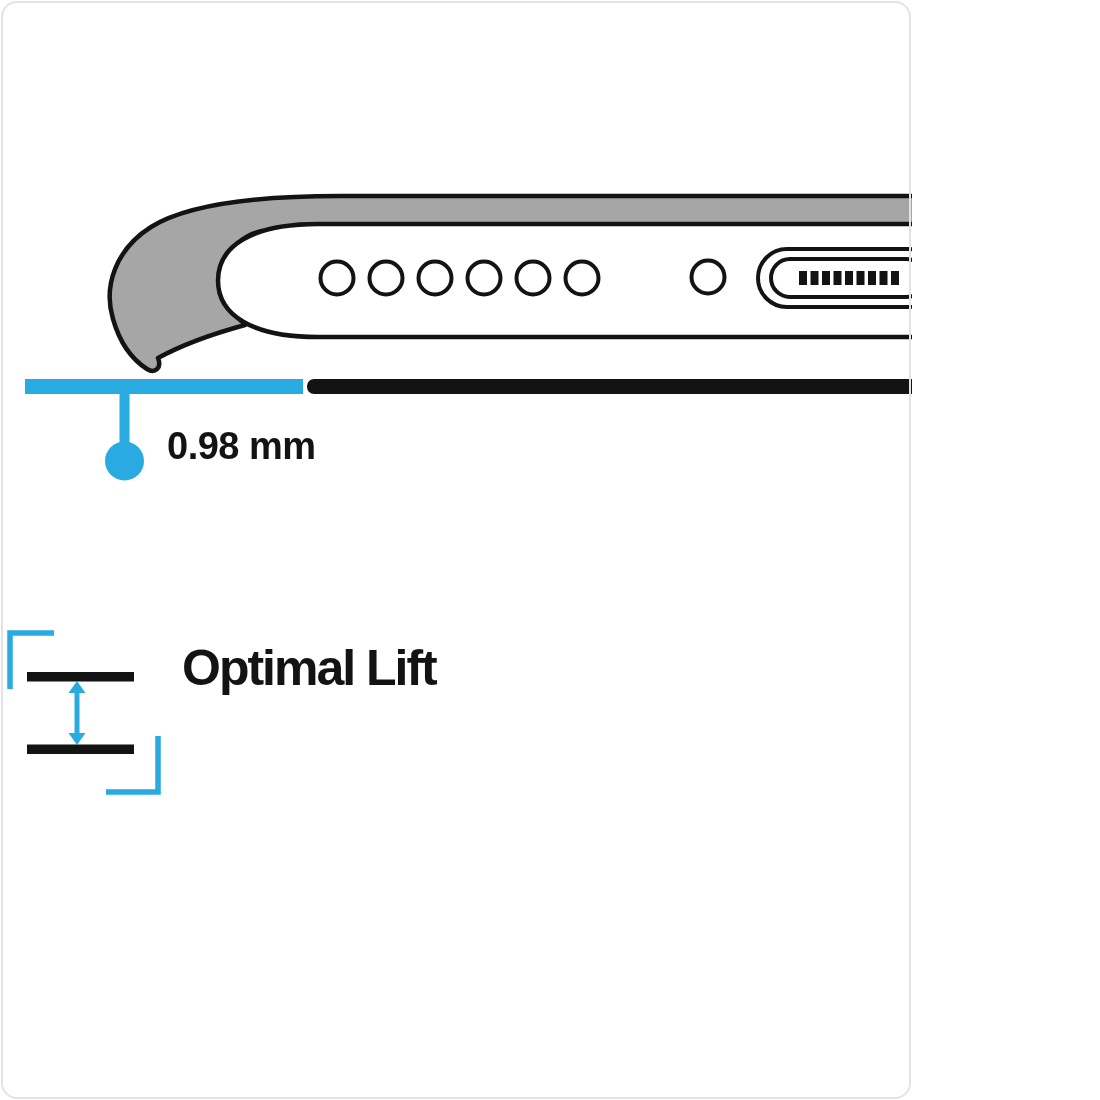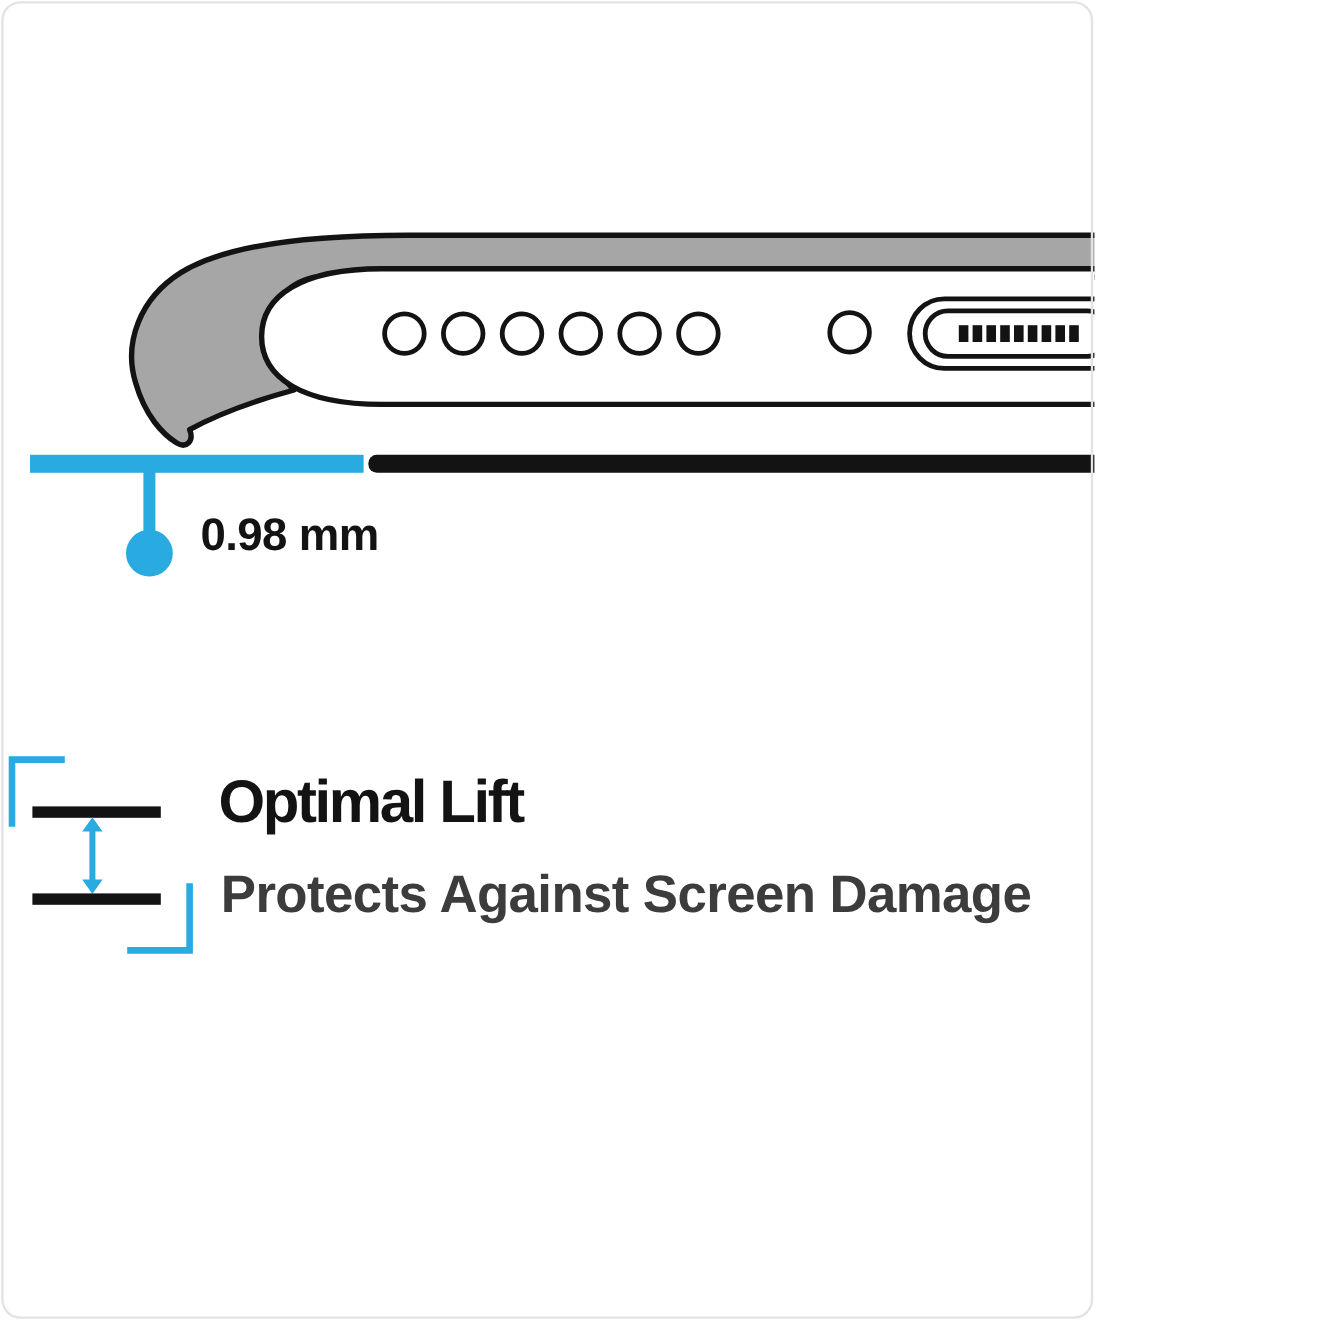--- a/index.html
+++ b/index.html
@@ -96,16 +96,15 @@
     <g>
       <line class="arrow-line" x1="77" y1="64" x2="77" y2="112"></line>
       <polygon class="arrow-head" points="77,56 68.5,68 85.5,68"></polygon>
       <polygon class="arrow-head" points="77,120 68.5,108 85.5,108"></polygon>
     </g>
     <rect class="plate" x="27" y="119.5" width="107" height="9.5"></rect>
     <polyline class="bracket" points="106,167 158,167 158,111"></polyline>
   </svg>
 
   <h1 class="title">Optimal Lift</h1>
-  <div class="subtitle">Protects Against Screen Damage</div>
 
   <div class="frame"></div>
 </div>
 
 </body></html>

